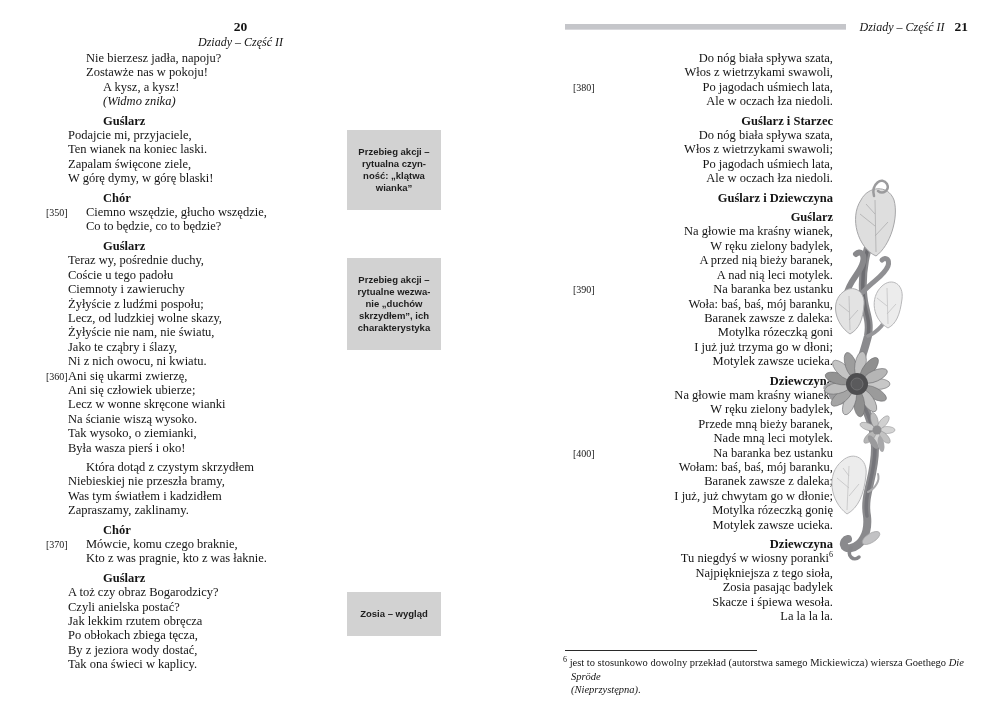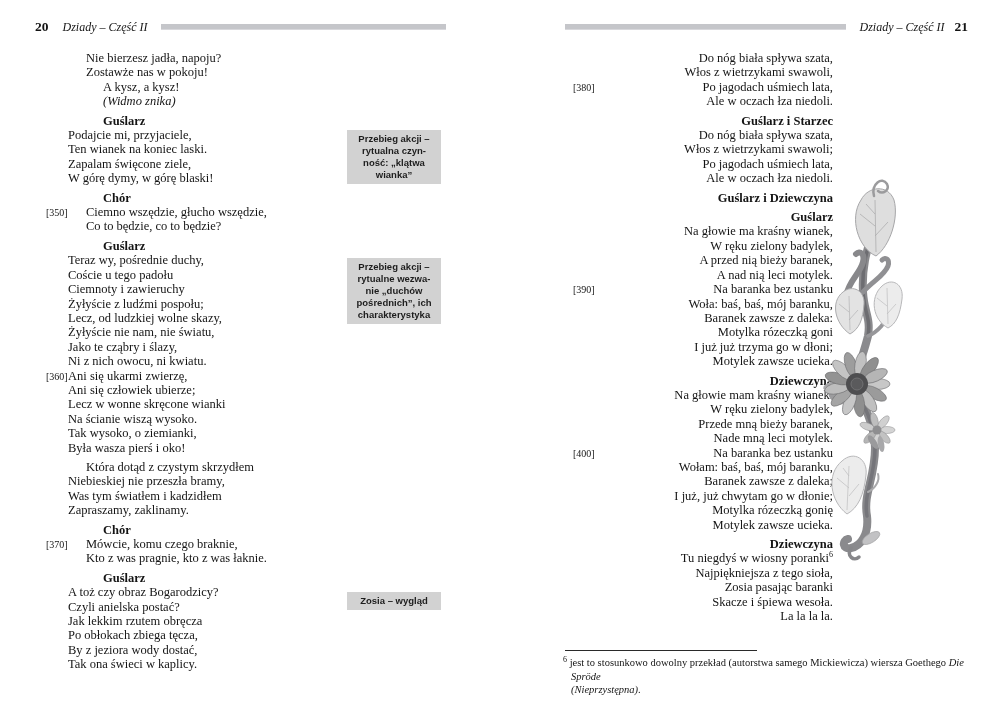--- a/index.html
+++ b/index.html
@@ -1,20 +1,20 @@
 <!DOCTYPE html>
 <html style="--bar: #c5c6ca; --note-bg: #d2d2d2; --ink: #141414;"><head>
 <meta charset="utf-8">
 <style>
   html,body{margin:0;padding:0;background:#ffffff;}
   .sheet{position:relative;width:1000px;height:712px;background:#fff;overflow:hidden;
          font-family:"Liberation Serif","DejaVu Serif",serif;color:var(--ink,#141414);}
   
   .hdr{position:absolute;top:19px;display:flex;align-items:center;}
-  #hdr-left{left:35px;width:411px;}
+  #hdr-left{left:35px;width:411px;flex-direction:column;}
   #hdr-right{left:565px;width:403px;}
   .pgnum{font-weight:bold;font-size:13.5px;}
   .rtitle{font-style:italic;font-size:12px;white-space:nowrap;}
   #hdr-left .rtitle{margin-left:14px;margin-right:14px;}
   #hdr-right .rtitle{margin-left:14px;}
   #hdr-right .pgnum{margin-left:10px;}
   .bar{height:5px;background:var(--bar,#c5c6ca);flex:1;border-bottom:1px solid #d8d8dc;}
   
   .poem{position:absolute;font-size:12.5px;line-height:14.4px;margin-left:8px;}
   #poem-left{left:35px;top:51px;width:310px;}
@@ -32,21 +32,21 @@
   #poem-right .ind2{padding-left:85px;}
   .lnum{position:absolute;font-size:10px;top:1px;}
   #poem-left .lnum{left:3px;}
   #poem-right .lnum{left:25px;}
   .it{font-style:italic;}
   sup{font-size:8px;line-height:0;vertical-align:super;}
   
   .note{position:absolute;left:347px;width:94px;background:var(--note-bg,#d2d2d2);
         font-family:"Liberation Sans","DejaVu Sans",sans-serif;font-weight:bold;
         font-size:9.5px;line-height:12px;text-align:center;color:#1d1d1d;
-        padding:3px 2px;box-sizing:border-box;}
+        padding:16px 2px;box-sizing:border-box;}
   
   .fnrule{position:absolute;left:565px;top:650px;width:192px;height:1px;background:#2a2a2a;}
   .fntext{position:absolute;left:563px;top:656px;width:420px;font-size:10.5px;
           line-height:13.5px;padding-left:8px;text-indent:-8px;}
   
   .deco{position:absolute;left:816px;top:96px;}
 </style>
 </head>
 <body>
 
@@ -179,21 +179,21 @@
         <div class="vline ind1">I już, już chwytam go w dłonie;</div>
         <div class="vline ind1">Motylka rózeczką gonię</div>
         <div class="vline ind1">Motylek zawsze ucieka.</div>
       </div>
       <div class="block speaker">
         <div class="sline">Dziewczyna</div>
       </div>
       <div class="block stanza">
         <div class="vline ind1">Tu niegdyś w wiosny poranki<sup>6</sup></div>
         <div class="vline ind1">Najpiękniejsza z tego sioła,</div>
-        <div class="vline ind1">Zosia pasając baranki</div>
+        <div class="vline ind1">Zosia pasając badylek</div>
         <div class="vline ind1">Skacze i śpiewa wesoła.</div>
         <div class="vline ind2">La la la la.</div>
       </div>
     </div>
 
   <div></div>
 
   <div class="fnrule"></div>
   <div class="fntext"><sup>6</sup><span> jest to stosunkowo dowolny przekład (autorstwa samego Mickiewicza) wiersza Goethego </span><span class="it">Die Spröde</span><br><span class="it">(Nieprzystępna)</span><span>.</span></div>
 
@@ -268,19 +268,19 @@
 <div class="note" style="top: 130px;">
       <div>Przebieg akcji –</div>
       <div>rytualna czyn-</div>
       <div>ność: „klątwa</div>
       <div>wianka”</div>
     </div>
     <div class="note" style="top: 258px;">
       <div>Przebieg akcji –</div>
       <div>rytualne wezwa-</div>
       <div>nie „duchów</div>
-      <div>pośrednich”, ich</div>
+      <div>skrzydłem”, ich</div>
       <div>charakterystyka</div>
     </div>
     <div class="note" style="top: 592px; text-align: center;">
       <div>Zosia – wygląd</div>
     </div>
   </div>
 
 </body></html>

